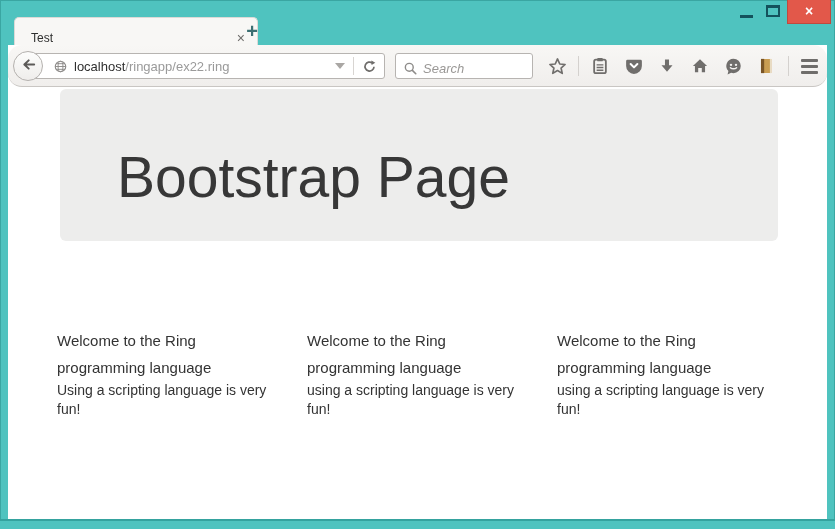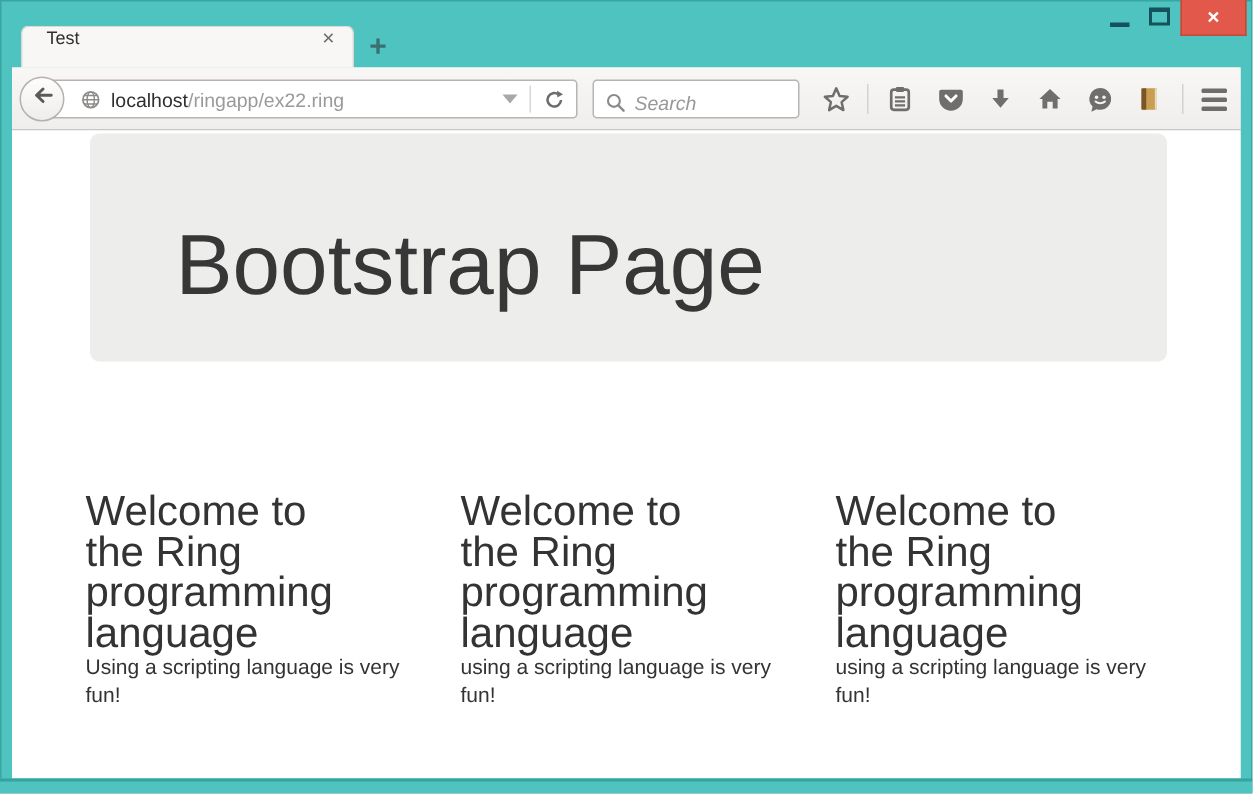--- a/index.html
+++ b/index.html
@@ -7,23 +7,23 @@
   body { font-family: "Liberation Sans", sans-serif; }
 
   .window{
     position:relative; width:835px; height:529px; background:#4fc3bf;
     box-shadow: inset 0 0 0 1px #3aa6a2; overflow:hidden;
   }
 
   
   .titlebar{ position:absolute; left:0; top:0; width:100%; height:45px; }
   .tab{
-    position:absolute; left:14px; top:17px; width:222px; height:28px;
+    position:absolute; left:14px; top:17px; width:244px; height:28px;
     background:#f8f7f5; border:1px solid #dcdad7; border-bottom:none;
-    border-radius:5px 5px 0 0; display:flex; align-items:flex-start;
+    border-radius:5px 5px 0 0; display:flex; align-items:flex-end;
     padding:0 10px 0 16px; cursor:default;
   }
   .tab-title{ font-size:12px; color:#2f2f2f; flex:1; }
   .tab-close{ font-size:14px; color:#6e6c6a; line-height:14px; padding:0 2px; cursor:pointer; }
   .newtab{
     position:absolute; left:240px; top:21px; width:24px; height:22px;
     color:#3c6f72; font-size:20px; font-weight:bold; text-align:center; line-height:20px;
     cursor:pointer;
   }
   .win-controls{ position:absolute; right:4px; top:0; height:24px; display:flex; align-items:flex-start; }
@@ -43,20 +43,21 @@
     background:#fff; display:flex; flex-direction:column;
   }
   .bottom-edge{ position:absolute; left:0; right:0; bottom:0; height:10px;
     background:#4fc3bf; border-top:2px solid #35a39f; }
 
   
   .toolbar{
     position:relative; height:42px; flex:none;
     background:linear-gradient(#f8f7f5,#f0eeec);
     border-bottom:1px solid #c9c6c3;
+    border-radius:14px;
   }
   .back-btn{
     position:absolute; left:5px; top:6px; width:30px; height:30px; border-radius:50%;
     background:linear-gradient(#fdfdfc,#efedeb); border:1px solid #b4b1ae; z-index:2;
     display:flex; align-items:center; justify-content:center; cursor:pointer;
   }
   .urlbar{
     position:absolute; left:22px; top:8px; width:355px; height:26px;
     background:#fff; border:1px solid #b7b4b1; border-radius:3px;
     display:flex; align-items:center; padding-left:22px; cursor:text;
@@ -101,21 +102,21 @@
   }
   .jumbotron h1{
     font-size:57px; line-height:57px; font-weight:400; color:#373737;
   }
   .cols{
     position:absolute; left:49px; top:240px; width:730px;
     display:flex; gap:28px;
   }
   .col{ width:222px; }
   .col h3{
-    font-size:28px; line-height:27px; font-weight:400; color:#333;
+    font-size:15px; line-height:27px; font-weight:400; color:#333;
     max-width:190px;
   }
   .col p{ font-size:14px; line-height:19px; color:#333; }
 </style>
 </head>
 <body>
 
 <div class="window">
 
   <div class="titlebar">

